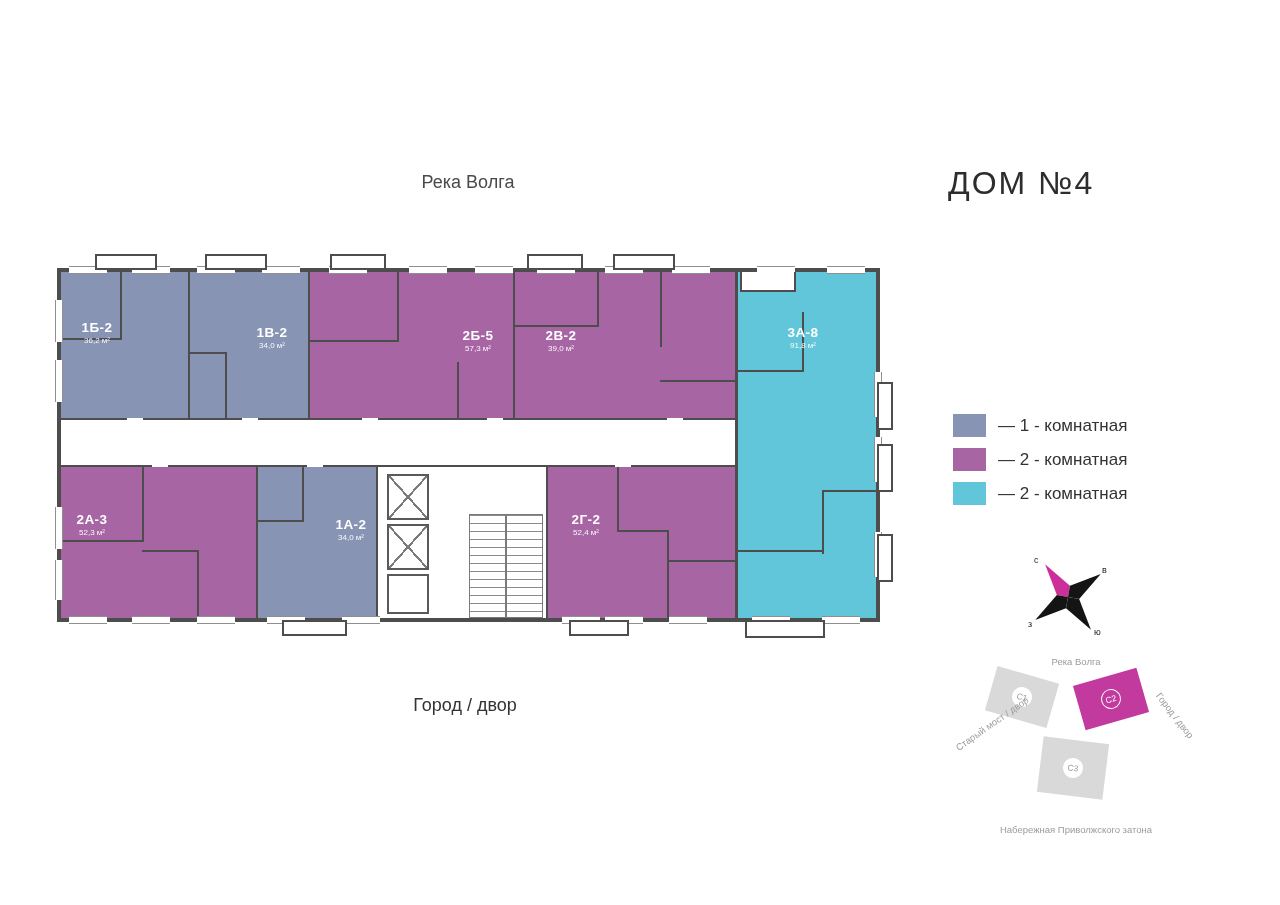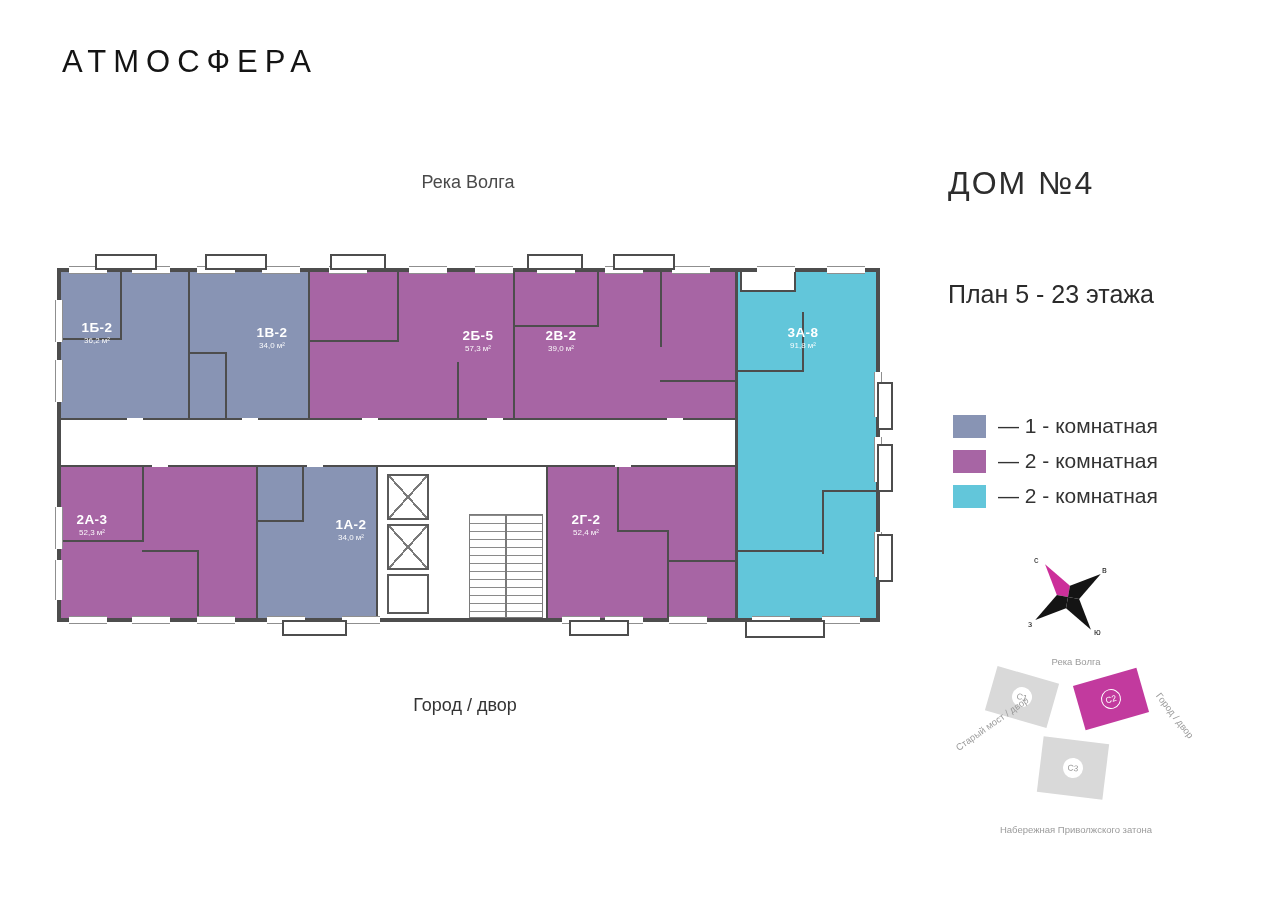--- a/index.html
+++ b/index.html
@@ -30,37 +30,36 @@
   .aptlabel .id{font-size:13.5px;font-weight:bold;letter-spacing:.4px}
   .aptlabel .area{font-size:8px;margin-top:1px;opacity:.95}
 
   #house{position:absolute;left:948px;top:165px;font-size:32px;letter-spacing:2px;color:#2d2d2d}
   #section{position:absolute;left:948px;top:236px;font-size:32px;font-weight:bold;color:#262626;letter-spacing:.5px}
   #floors{position:absolute;left:948px;top:280px;font-size:25px;color:#2b2b2b}
 
   #legend{position:absolute;left:953px;top:414px}
   .legrow{display:flex;align-items:center;margin-bottom:11px}
   .legsw{width:33px;height:23px;margin-right:12px}
-  .leglabel{font-size:21px;color:#333}
+  .leglabel{font-size:17px;color:#333}
 
   #compass{position:absolute;left:1022px;top:551px}
   #compass text{font-size:9px;fill:#222}
 
   #sitemap{position:absolute;left:940px;top:648px;width:272px;height:210px;font-size:9.5px;color:#9b9b9b}
   .smtext{position:absolute}
   .smblock{position:absolute;display:flex;align-items:center;justify-content:center}
   .smcircle{width:20px;height:20px;border-radius:50%;background:#fff;color:#9b9b9b;font-size:8.5px;display:flex;align-items:center;justify-content:center}
   .smblock.active .smcircle{background:transparent;border:1px solid #fff;color:#fff}
 </style>
 </head>
 <body>
 
 <div id="canvas">
 
-  <div id="logo">АТМОСФЕРА</div>
 
   <div class="planlabel" style="left:388px;top:172px">Река Волга</div>
   <div class="planlabel" style="left:385px;top:695px;color:#333">Город / двор</div>
 
   <div id="plan">
 
     <div class="apt" style="left: 2px; top: 20px; width: 131px; height: 148px; background: rgb(136, 148, 180);"></div>
     <div class="apt" style="left: 133px; top: 20px; width: 120px; height: 148px; background: rgb(136, 148, 180);"></div>
     <div class="apt" style="left: 253px; top: 20px; width: 205px; height: 148px; background: rgb(167, 101, 164);"></div>
     <div class="apt" style="left: 458px; top: 20px; width: 222px; height: 148px; background: rgb(167, 101, 164);"></div>
@@ -199,21 +198,20 @@
       <div class="id">1А-2</div>
       <div class="area">34,0 м²</div>
     </div>
     <div class="aptlabel" style="left:529px;top:272px">
       <div class="id">2Г-2</div>
       <div class="area">52,4 м²</div>
     </div>
   </div>
 
   <div id="house">ДОМ №4</div>
-  <div id="floors">План 5 - 23 этажа</div>
 
   <div id="legend">
     <div class="legrow">
       <i class="legsw" style="background: rgb(136, 148, 180);"></i>
       <span class="leglabel">— 1 - комнатная</span>
     </div>
     <div class="legrow">
       <i class="legsw" style="background: rgb(167, 101, 164);"></i>
       <span class="leglabel">— 2 - комнатная</span>
     </div>

